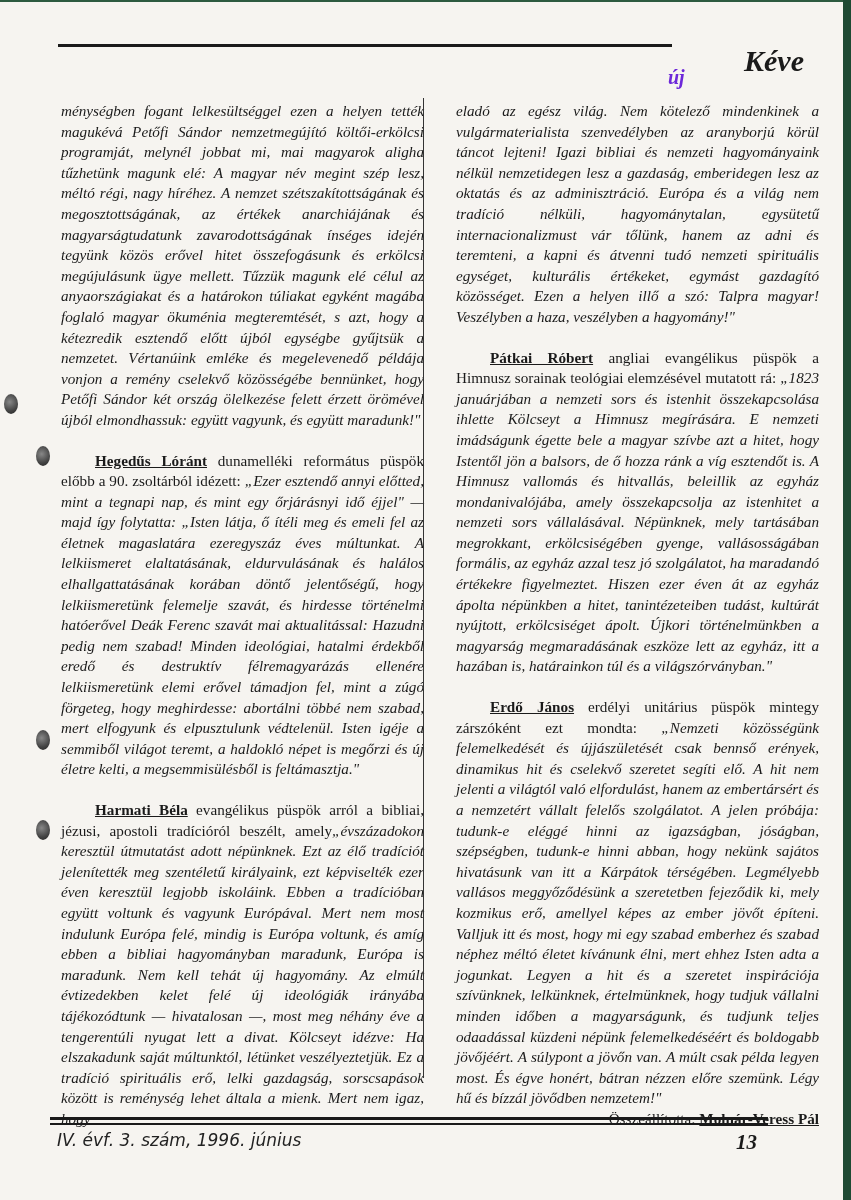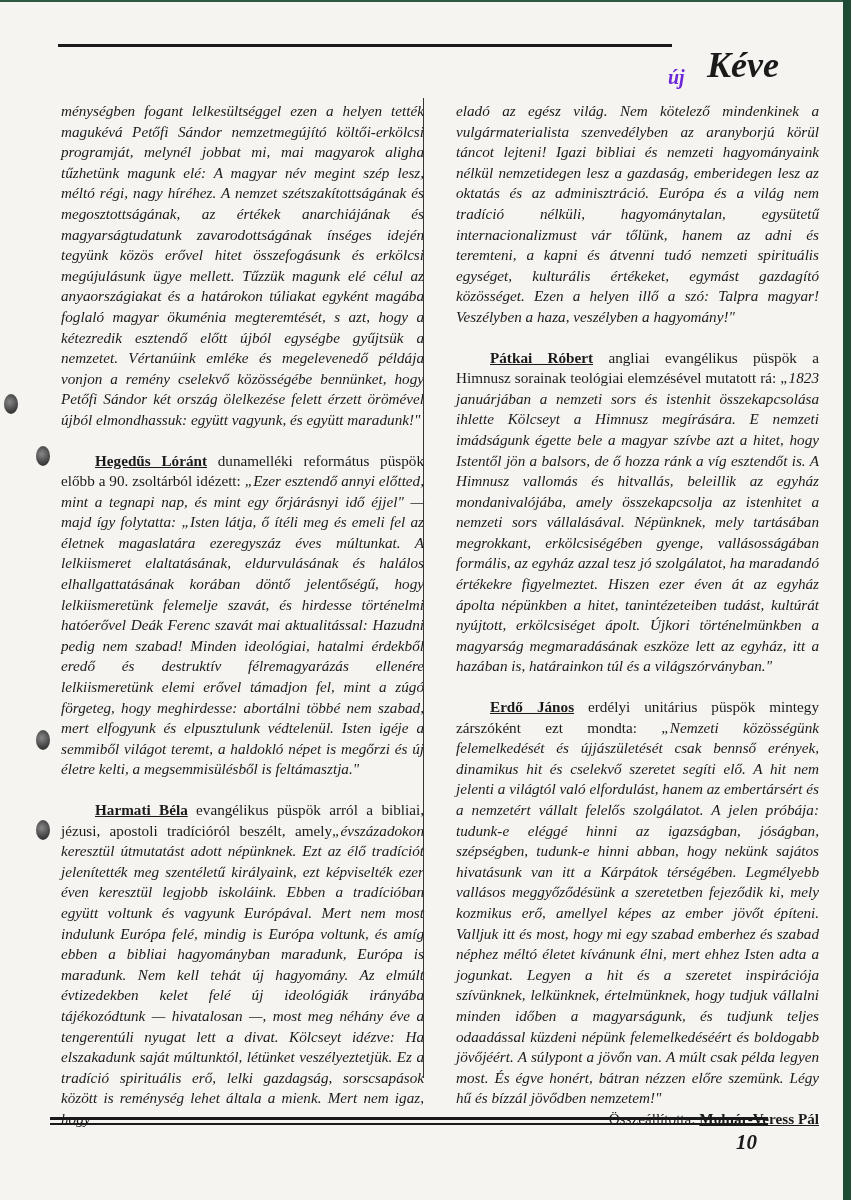--- a/index.html
+++ b/index.html
@@ -14,21 +14,21 @@
     background:#f6f4f0;
     border-top:2px solid #2d5a40;
   }
   .header-rule {
     position:absolute; left:58px; top:42px; width:614px; height:3px; background:#1a1a1a;
   }
   .logo-uj {
     position:absolute; left:668px; top:16px; font-style:italic; font-weight:bold; font-size:20px; color:#6d28d9;margin-top:48px;
   }
   .logo-keve {
-    position:absolute; left:707px; top:42px; font-style:italic; font-weight:bold; font-size:36px; letter-spacing:0px; color:#1a1a1a;
+    position:absolute; left:744px; top:42px; font-style:italic; font-weight:bold; font-size:30px; letter-spacing:0px; color:#1a1a1a;
     font-family:"Liberation Serif", serif;
     text-align:center;
   }
   .col {
     position:absolute; top:99px; width:363px;
     font-size:15.2px; line-height:20.6px; text-align:justify;
   }
   .col-left { left:61px; }
   .col-right { left:456px; }
   .col-divider {
@@ -87,14 +87,15 @@
     <p class="para">
       <span class="b">Erdő János</span><span class="rm"> erdélyi unitárius püspök mintegy zárszóként ezt mondta: </span><span class="it">„Nemzeti közösségünk felemelkedését és újjászületését csak bennső erények, dinamikus hit és cselekvő szeretet segíti elő. A hit nem jelenti a világtól való elfordulást, hanem az embertársért és a nemzetért vállalt felelős szolgálatot. A jelen próbája: tudunk-e eléggé hinni az igazságban, jóságban, szépségben, tudunk-e hinni abban, hogy nekünk sajátos hivatásunk van itt a Kárpátok térségében. Legmélyebb vallásos meggyőződésünk a szeretetben fejeződik ki, mely kozmikus erő, amellyel képes az ember jövőt építeni. Valljuk itt és most, hogy mi egy szabad emberhez és szabad néphez méltó életet kívánunk élni, mert ehhez Isten adta a jogunkat. Legyen a hit és a szeretet inspirációja szívünknek, lelkünknek, értelmünknek, hogy tudjuk vállalni minden időben a magyarságunk, és tudjunk teljes odaadással küzdeni népünk felemelkedéséért és boldogabb jövőjéért. A súlypont a jövőn van. A múlt csak példa legyen most. És égve honért, bátran nézzen előre szemünk. Légy hű és bízzál jövődben nemzetem!"</span>
     </p>
     <p class="sign">
       <span>Összeállította: </span><span class="b">Molnár-Veress Pál</span>
     </p>
   </div>
 
   <div class="footer-rule1"></div>
   <div class="footer-rule2"></div>
-  <div class="footer-page">10</div>
+  <div class="footer-issue">IV. évf. 3. szám, 1996. június</div>
+  <div class="footer-page">13</div>
 </div>
 
 </body></html>

